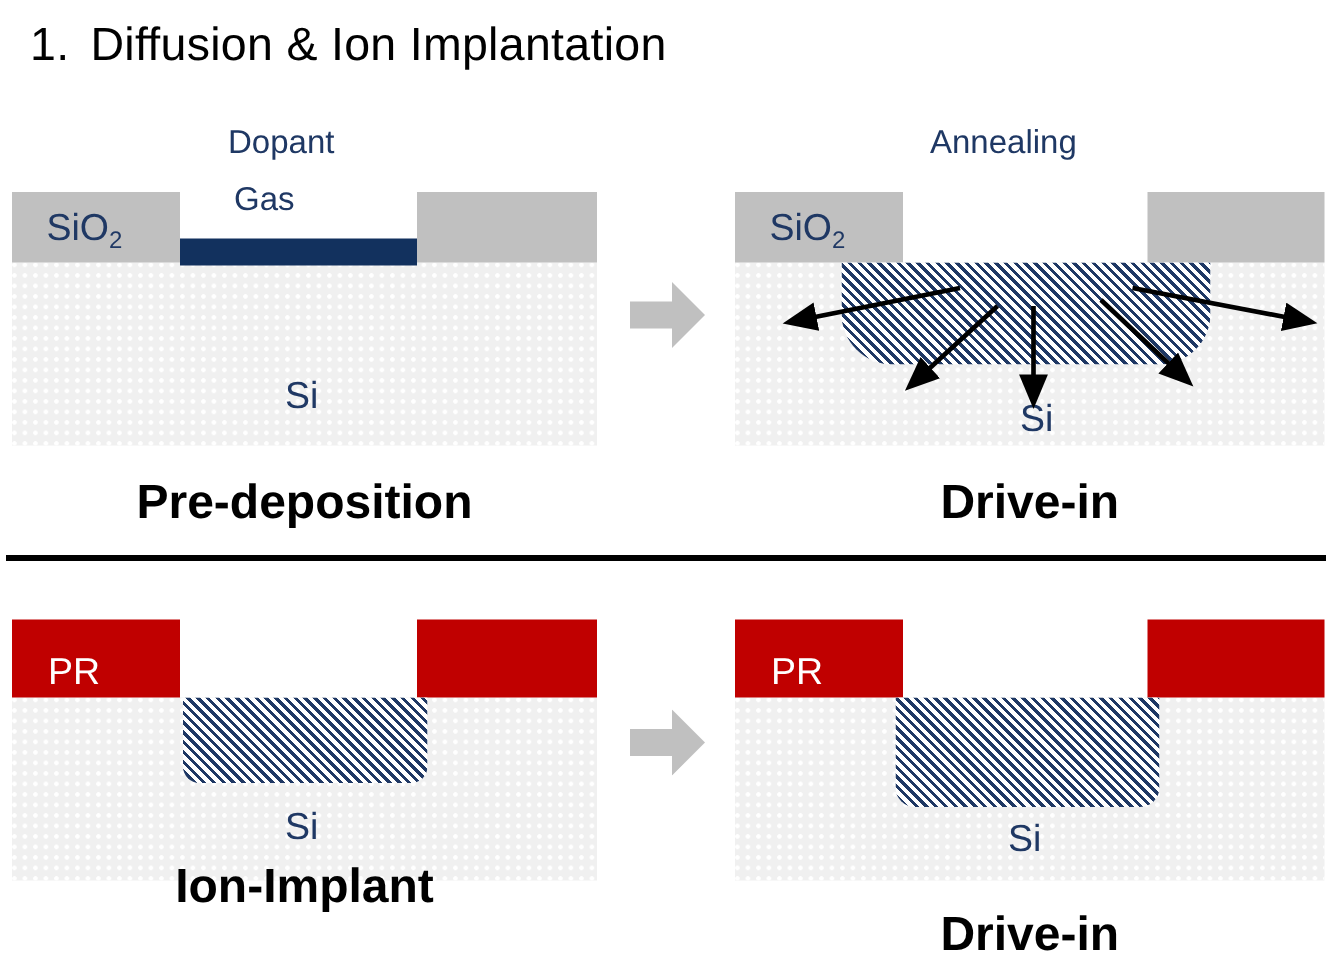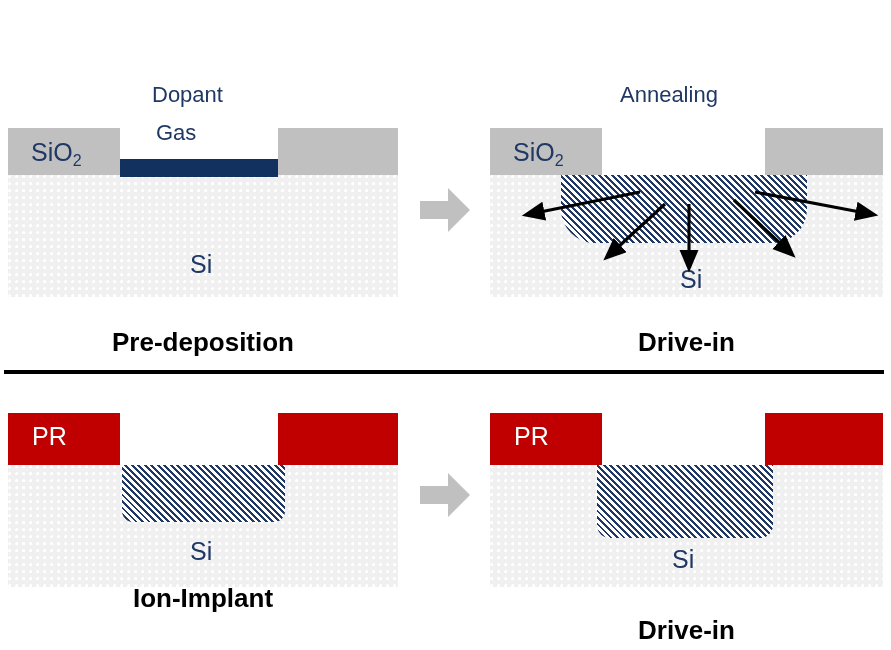--- a/index.html
+++ b/index.html
@@ -57,40 +57,43 @@
   }
 
   
   .lbl{
     position:absolute;
     color:#1f3864;
     font-size:25px;
     white-space:nowrap;
   }
   .lbl.sub sub{font-size:16px;vertical-align:baseline;position:relative;top:5px;}
-  .lbl-white{color:#ffffff;}
+  .lbl-white{color:#ffffff;margin-top:12px;}
   .lbl-top{font-size:22px;}
 
   
   .caption{
     position:absolute;
-    font-size:26px;font-weight:bold;color:#000000;
-    white-space:nowrap;text-align:center;margin-top:11px;
+    font-size:32px;font-weight:bold;color:#000000;
+    white-space:nowrap;text-align:center;
   }
 
   
   .garrow{position:absolute;}
 
   .svg-overlay{position:absolute;left:0;top:0;width:891px;height:650px;pointer-events:none;}
 </style>
 </head>
 <body>
 
 <div class="stage">
 
+  <div class="title">
+    <span class="num">1.</span><span>Diffusion &amp; Ion Implantation</span>
+  </div>
 
   <div class="panel">
 
     <div class="si" style="left:8px;top:175px;width:390px;height:122px;"></div>
 
     <div class="oxide" style="left:8px;top:128px;width:112px;height:47px;"></div>
 
     <div class="oxide" style="left:278px;top:128px;width:120px;height:47px;"></div>
 
     <div class="dopant-bar" style="left:120px;top:159px;width:158px;height:18px;"></div>

